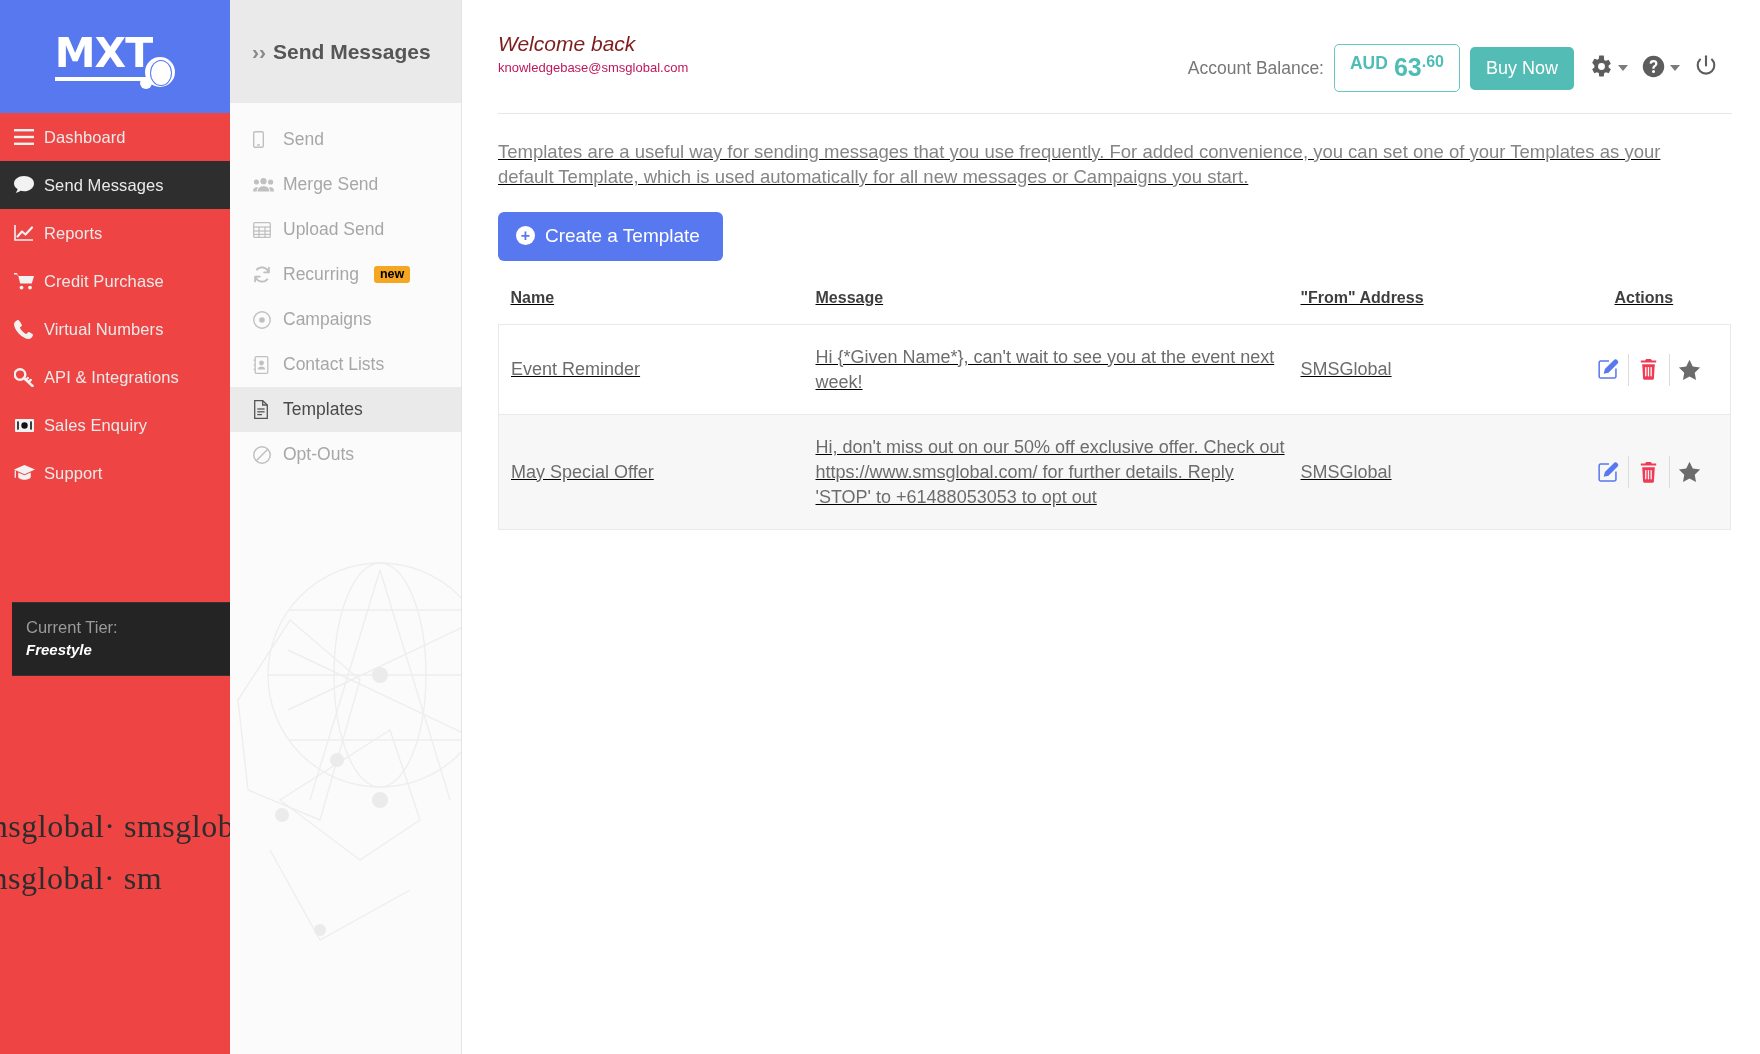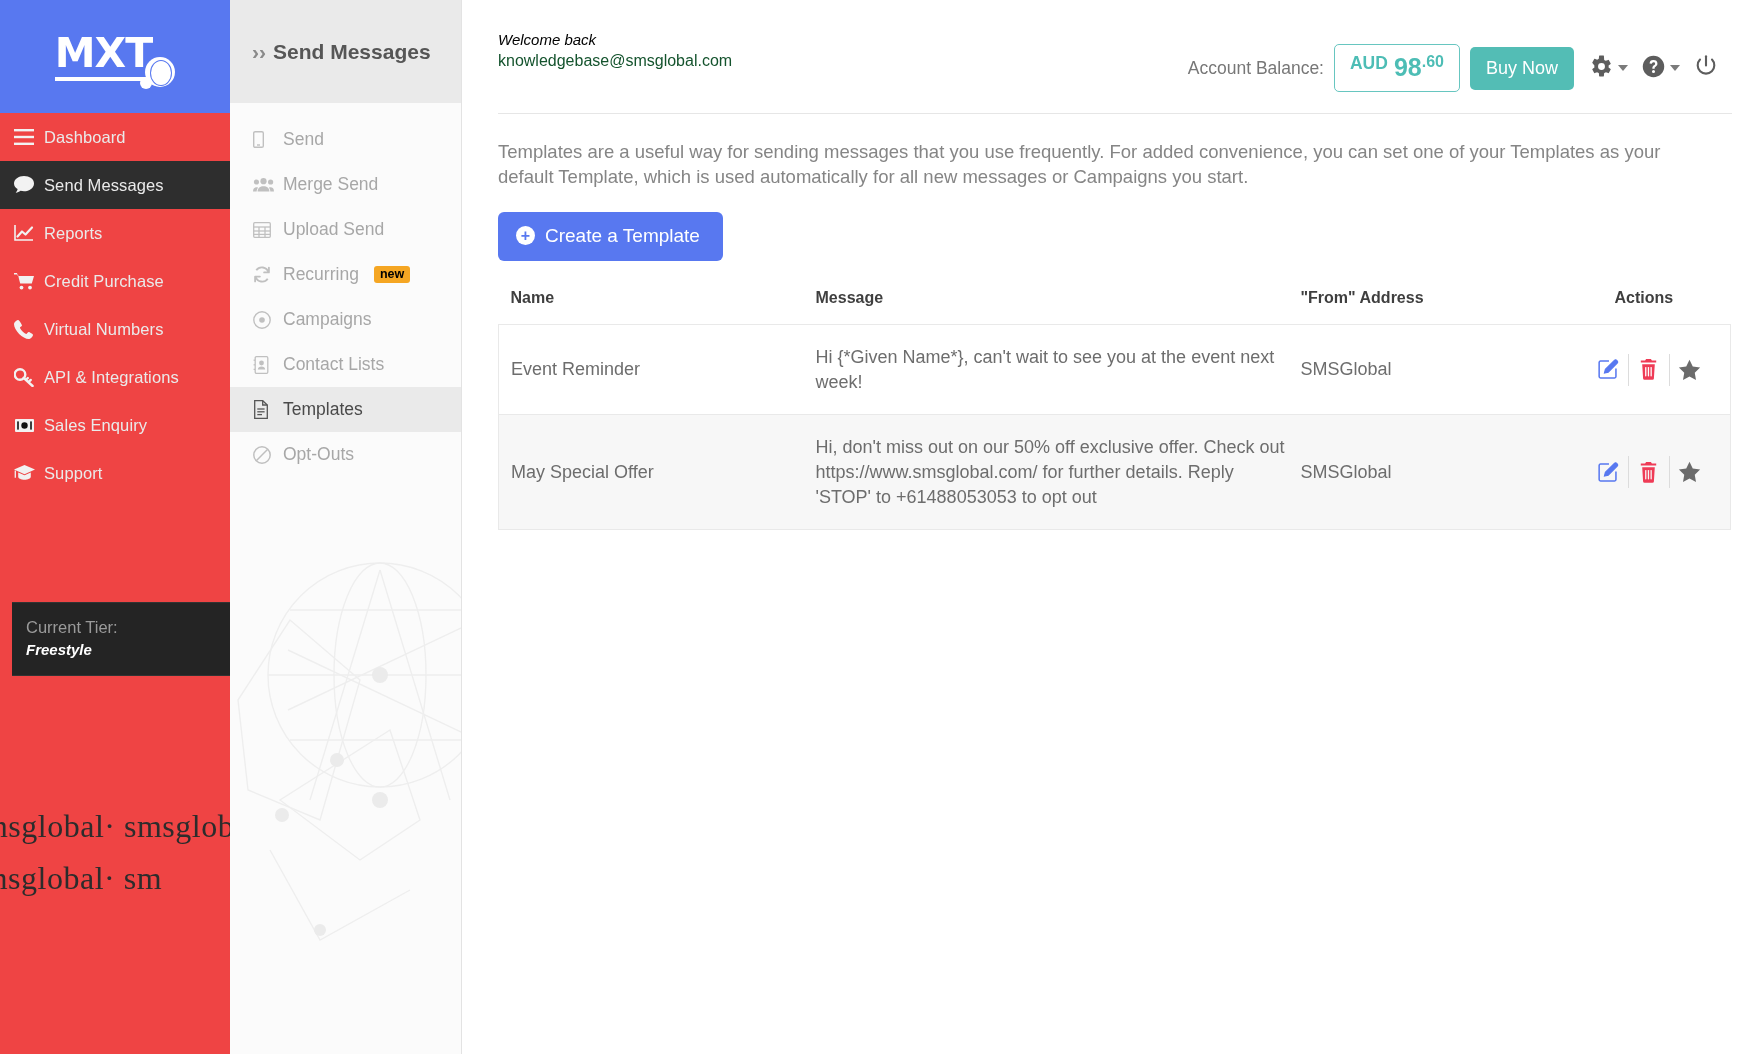--- a/index.html
+++ b/index.html
@@ -113,24 +113,24 @@
     pointer-events: none;
   }
 
   
   .main { flex: 1; height: 1054px; background: #ffffff; position: relative; }
   .topbar {
     height: 113px; display: flex; align-items: flex-start;
     justify-content: space-between; padding: 30px 28px 0 36px;
   }
   .welcome-l1 {
-    font-size: 15px; color: #000000; font-style: italic; line-height: 1.35;
+    font-size: 21px; color: #7f1d1d; font-style: italic; line-height: 1.35;
   }
   .welcome-l2 {
-    font-size: 16px; color: #14532d; line-height: 1.35; cursor: pointer;
+    font-size: 13px; color: #be185d; line-height: 1.35; cursor: pointer;
   }
   .topbar-right { display: flex; align-items: center; gap: 0; padding-top: 14px; }
   .bal-label { font-size: 17.5px; color: #777777; margin-right: 10px; }
   .bal-chip {
     border: 1px solid #67c6c0; border-radius: 5px;
     padding: 8px 15px 9px; display: flex; align-items: flex-start;
     background: #fff; margin-right: 10px;
   }
   .bal-cur { font-size: 17.5px; font-weight: 700; color: #4dbdb5; margin-right: 6px; }
   .bal-int { font-size: 25px; font-weight: 700; color: #4dbdb5; }
@@ -144,21 +144,21 @@
     display: inline-flex; align-items: center; color: #5d5d5d;
     cursor: pointer; margin-right: 14px;
   }
   .caret {
     width:0;height:0;border-left:5px solid transparent;border-right:5px solid transparent;
     border-top:6px solid #7b7b7b; margin-left:5px;
   }
 
   .divider { height: 1px; background: #e6e6e6; margin: 0 28px 0 36px; }
 
-  .content { padding: 26px 28px 0 36px; }
+  .content { padding: 26px 28px 0 36px; text-decoration: underline; }
   .intro {
     font-size: 18.5px; color: #858585; line-height: 1.35;
     max-width: 1215px; margin-bottom: 22px;
   }
   .create-btn {
     display: inline-flex; align-items: center; gap: 10px;
     background: #5878f0; color: #fff; border: none; border-radius: 6px;
     font-size: 19px; padding: 13px 23px 14px 18px; cursor: pointer;
     font-family: inherit; margin-bottom: 22px;
   }
@@ -443,21 +443,21 @@
     <div class="topbar">
       <div>
         <div class="welcome-l1">Welcome back</div>
         <a class="welcome-l2">knowledgebase@smsglobal.com</a>
       </div>
 
       <div class="topbar-right">
         <span class="bal-label">Account Balance:</span>
         <div class="bal-chip">
           <span class="bal-cur">AUD</span>
-          <span class="bal-int">98</span>
+          <span class="bal-int">63</span>
           <span class="bal-dec">.60</span>
         </div>
         <button class="buy-btn">Buy Now</button>
 
         <span class="icon-btn">
           <span>
             <svg width="23" height="23" viewBox="0 0 24 24" fill="currentColor">
                 <path d="M19.4 13a7.6 7.6 0 0 0 0-2l2.1-1.6a.5.5 0 0 0 .1-.6l-2-3.5a.5.5 0 0 0-.6-.2l-2.5 1a7.3 7.3 0 0 0-1.7-1L14.5.9a.5.5 0 0 0-.5-.4h-4a.5.5 0 0 0-.5.4L9.2 4a7.3 7.3 0 0 0-1.7 1l-2.5-1a.5.5 0 0 0-.6.2l-2 3.5a.5.5 0 0 0 .1.6L4.6 11a7.6 7.6 0 0 0 0 2l-2.1 1.6a.5.5 0 0 0-.1.6l2 3.5a.5.5 0 0 0 .6.2l2.5-1a7.3 7.3 0 0 0 1.7 1l.3 3.1a.5.5 0 0 0 .5.4h4a.5.5 0 0 0 .5-.4l.3-3.1a7.3 7.3 0 0 0 1.7-1l2.5 1a.5.5 0 0 0 .6-.2l2-3.5a.5.5 0 0 0-.1-.6L19.4 13zM12 15.6A3.6 3.6 0 1 1 15.6 12 3.6 3.6 0 0 1 12 15.6z"></path>
               </svg>
           </span>

